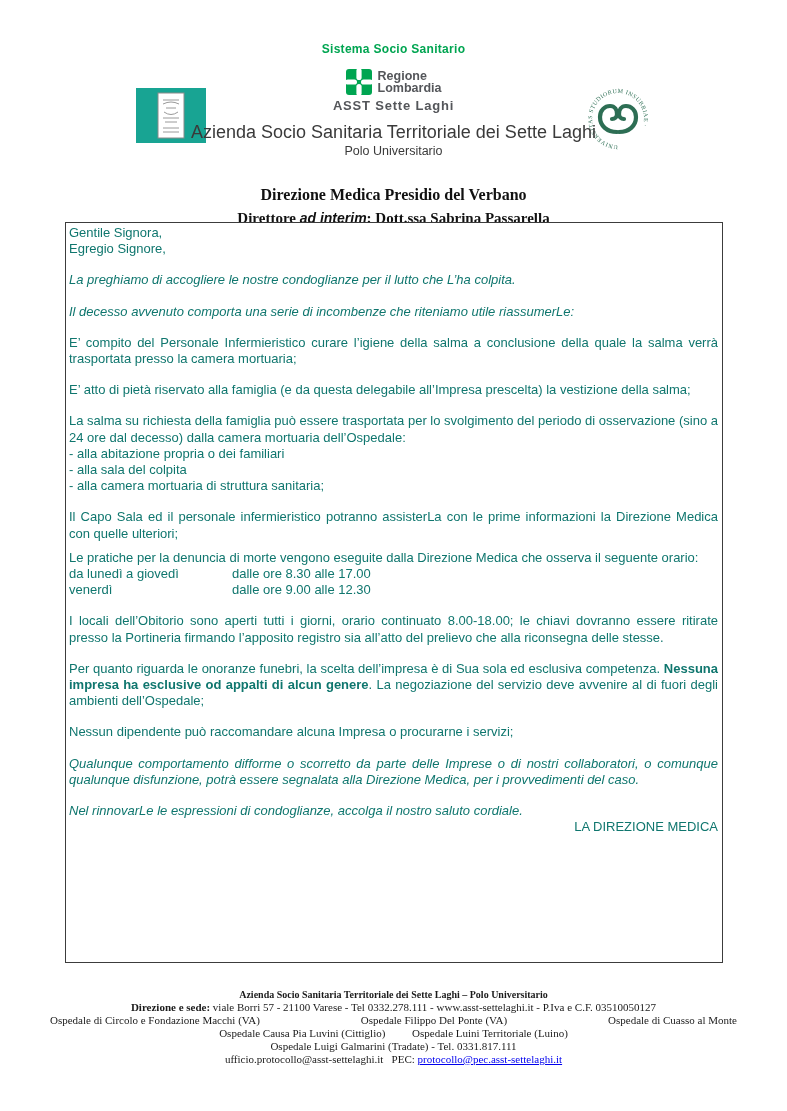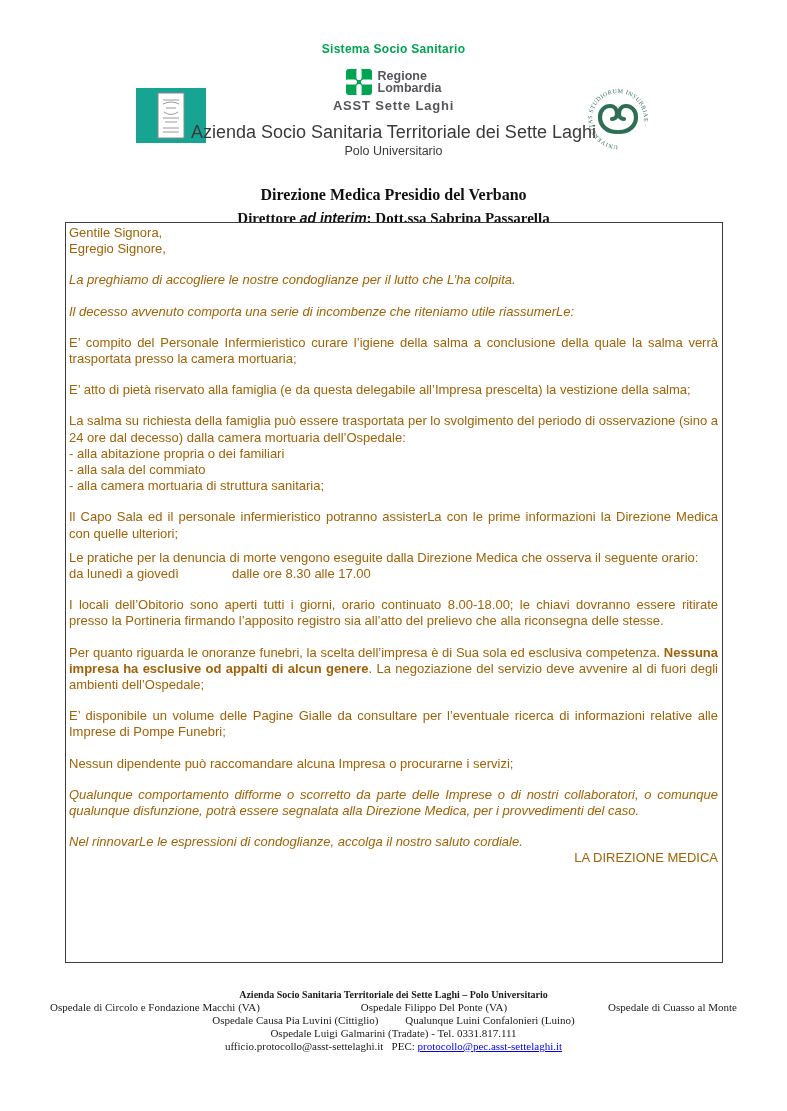--- a/index.html
+++ b/index.html
@@ -22,21 +22,21 @@
   
   .title-block{position:absolute;top:150px;left:0;width:100%;text-align:center;
                font-family:"Liberation Serif",serif;color:#111;}
   .title-line1{font-weight:bold;font-size:16px;margin-top:36px;}
   .title-line2{font-weight:bold;font-size:15px;margin-top:6px;}
   .interim{font-family:"Liberation Sans",sans-serif;font-style:italic;font-weight:bold;font-size:14px;}
 
   
   .letter-box{position:absolute;left:65px;top:222px;width:649px;height:733px;
               border:1px solid #3c3c3c;padding:2px 4px 4px 3px;
-              font-size:13px;line-height:16.2px;color:#a16207;}
+              font-size:13px;line-height:16.2px;color:#0f766e;}
   .para{margin:15px 0 0 0;}
   .para.first{margin-top:0;}
   .para.tight{margin-top:8px;}
   .just{text-align:justify;}
   .ital{font-style:italic;}
   .sched-row{white-space:nowrap;}
   .sched-col1{display:inline-block;width:163px;}
   .signature{text-align:right;margin:0;}
 
   
@@ -114,48 +114,53 @@
       <span>Egregio Signore,</span>
     </p>
     <p class="para ital">La preghiamo di accogliere le nostre condoglianze per il lutto che L’ha colpita.</p>
     <p class="para ital">Il decesso avvenuto comporta una serie di incombenze che riteniamo utile riassumerLe:</p>
     <p class="para just">E’ compito del Personale Infermieristico curare l’igiene della salma a conclusione della quale la salma verrà trasportata presso la camera mortuaria;</p>
     <p class="para just">E’ atto di pietà riservato alla famiglia (e da questa delegabile all’Impresa prescelta) la vestizione della salma;</p>
     <p class="para just">
       <span>La salma su richiesta della famiglia può essere trasportata per lo svolgimento del periodo di osservazione (sino a 24 ore dal decesso) dalla camera mortuaria dell’Ospedale:</span>
     </p>
     <div>- alla abitazione propria o dei familiari</div>
-    <div>- alla sala del commiato</div>
+    <div>- alla sala del colpita</div>
     <div>- alla camera mortuaria di struttura sanitaria;</div>
     <p class="para just">Il Capo Sala ed il personale infermieristico potranno assisterLa con le prime informazioni la Direzione Medica con quelle ulteriori;</p>
     <p class="para just tight">Le pratiche per la denuncia di morte vengono eseguite dalla Direzione Medica che osserva il seguente orario:</p>
     <div class="sched-row">
       <span class="sched-col1">da lunedì a giovedì</span><span>dalle ore 8.30 alle 17.00</span>
     </div>
+    <div class="sched-row">
+      <span class="sched-col1">venerdì</span><span>dalle ore 9.00 alle 12.30</span>
+    </div>
     <p class="para just">I locali dell’Obitorio sono aperti tutti i giorni, orario continuato 8.00-18.00; le chiavi dovranno essere ritirate presso la Portineria firmando l’apposito registro sia all’atto del prelievo che alla riconsegna delle stesse.</p>
     <p class="para just">
       <span>Per quanto riguarda le onoranze funebri, la scelta dell’impresa è di Sua sola ed esclusiva competenza. </span><strong>Nessuna impresa ha esclusive od appalti di alcun genere</strong><span>. La negoziazione del servizio deve avvenire al di fuori degli ambienti dell’Ospedale;</span>
     </p>
-    <p class="para just">E’ disponibile un volume delle Pagine Gialle da consultare per l’eventuale ricerca di informazioni relative alle Imprese di Pompe Funebri;</p>
     <p class="para">Nessun dipendente può raccomandare alcuna Impresa o procurarne i servizi;</p>
     <p class="para just ital">Qualunque comportamento difforme o scorretto da parte delle Imprese o di nostri collaboratori, o comunque qualunque disfunzione, potrà essere segnalata alla Direzione Medica, per i provvedimenti del caso.</p>
     <p class="para ital">Nel rinnovarLe le espressioni di condoglianze, accolga il nostro saluto cordiale.</p>
     <p class="signature">LA DIREZIONE MEDICA</p>
   </div>
 
   <div class="page-footer">
     <div class="footer-org">Azienda Socio Sanitaria Territoriale dei Sette Laghi – Polo Universitario</div>
+    <div>
+      <strong>Direzione e sede:</strong><span> viale Borri 57 - 21100 Varese - Tel 0332.278.111 - www.asst-settelaghi.it - P.Iva e C.F. 03510050127</span>
+    </div>
     <div class="footer-hospitals-row">
       <span>Ospedale di Circolo e Fondazione Macchi (VA)</span>
       <span>Ospedale Filippo Del Ponte (VA)</span>
       <span>Ospedale di Cuasso al Monte</span>
     </div>
     <div class="footer-row2">
       <span>Ospedale Causa Pia Luvini (Cittiglio)</span>
-      <span>Qualunque Luini Confalonieri (Luino)</span>
+      <span>Ospedale Luini Territoriale (Luino)</span>
     </div>
     <div>Ospedale Luigi Galmarini (Tradate)  -  Tel. 0331.817.111</div>
     <div>
       <span>ufficio.protocollo@asst-settelaghi.it</span>
       &nbsp;&nbsp;<span>PEC:</span>
       <a class="pec-link">protocollo@pec.asst-settelaghi.it</a>
     </div>
   </div>
 
 </div>

